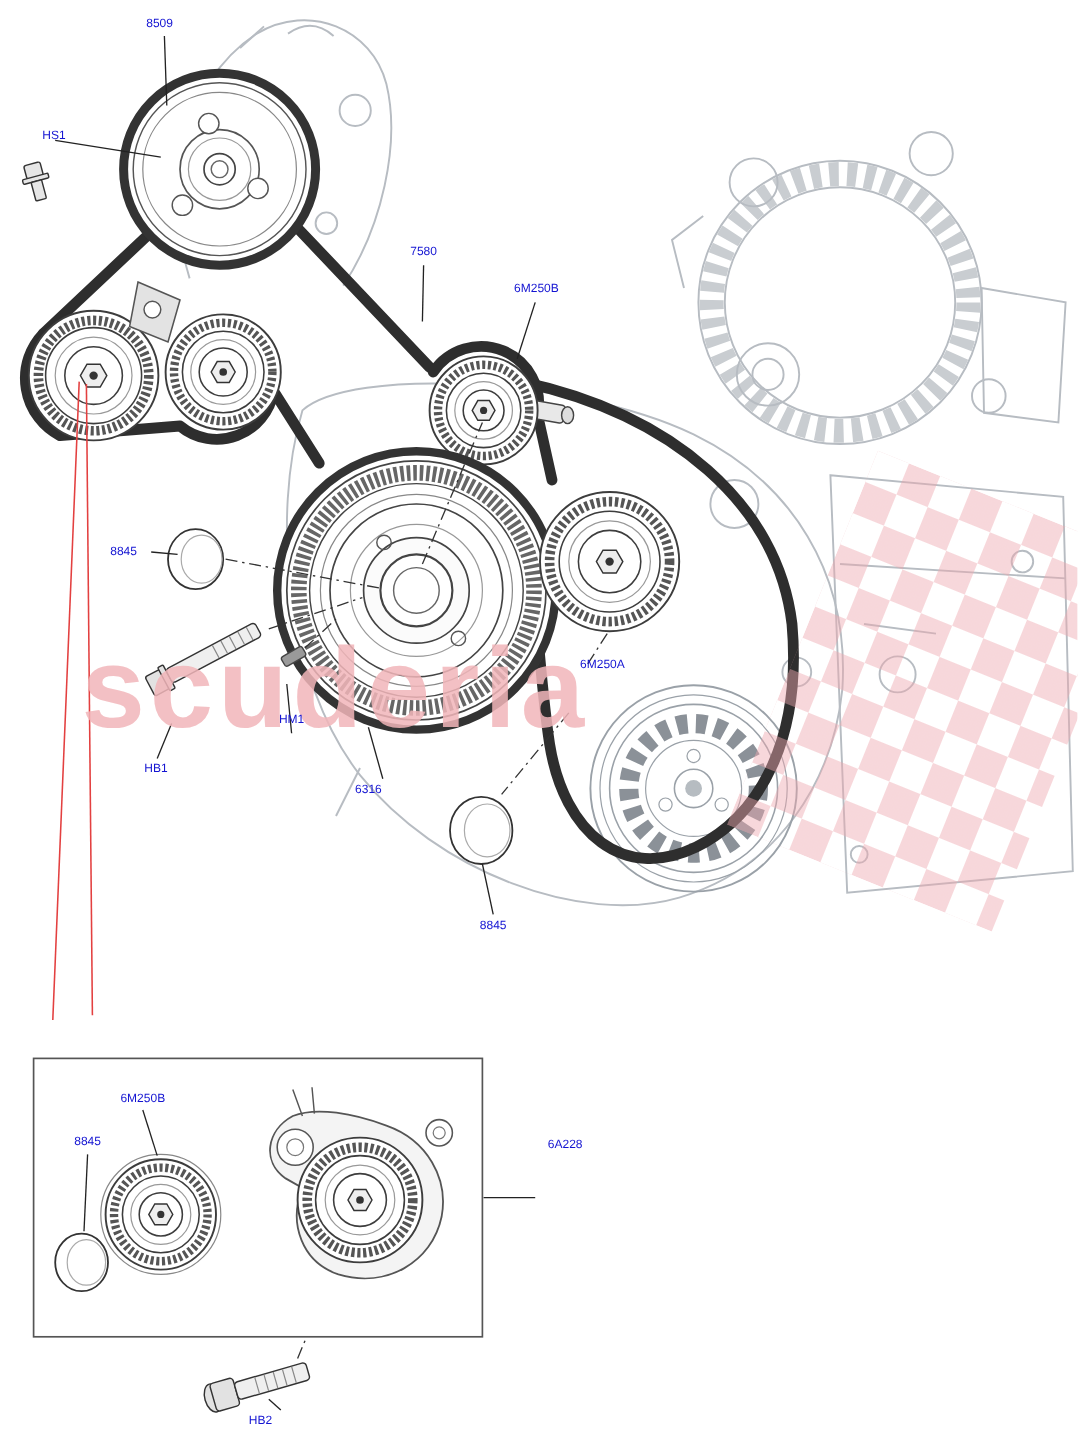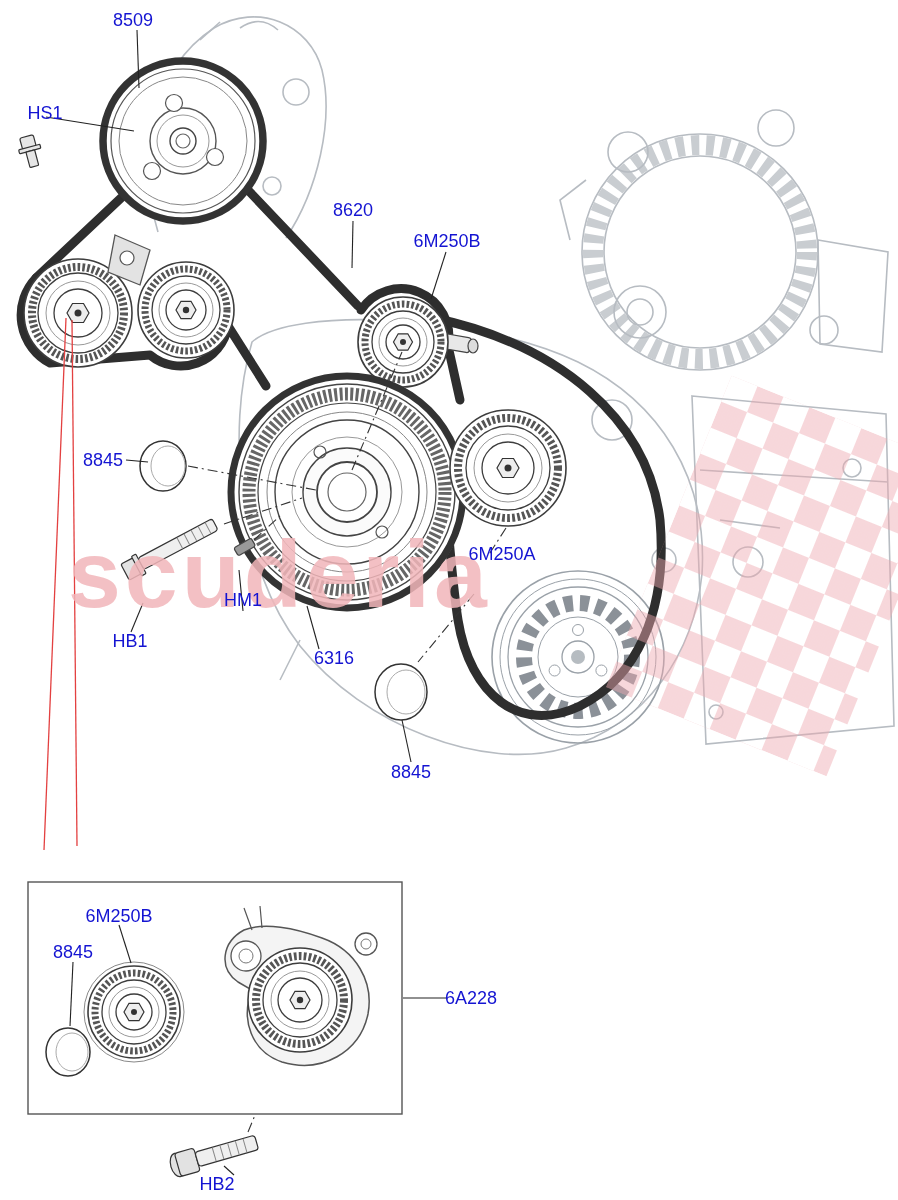--- a/index.html
+++ b/index.html
@@ -1,19 +1,19 @@
 <!DOCTYPE html>
 <html><head>
 <meta charset="utf-8">
 <style>
   html,body{margin:0;padding:0;background:#fff;}
   .stage{position:relative;width:898px;height:1200px;background:#fff;overflow:hidden;
          font-family:"Liberation Sans",sans-serif;}
   .stage svg{position:absolute;left:0;top:0;z-index:5;}
-  .lbl{position:absolute;transform:translate(-50%,-50%);color:#1414d2;font-size:18px;
+  .lbl{position:absolute;transform:translate(-50%,-50%);color:#1414d2;font-size:10px;
        white-space:nowrap;z-index:30;cursor:pointer;}
   .wm{position:absolute;pointer-events:none;z-index:20;}
   .wm1{left:68px;top:520px;font-size:95px;font-weight:700;letter-spacing:4px;
        color:#f2b6ba;opacity:.85;}
   .wm2{left:78px;top:646px;font-size:33px;font-weight:400;letter-spacing:22px;
        word-spacing:28px;color:#f4c2c5;opacity:.9;}
   .checker{position:absolute;left:660px;top:408px;width:238px;height:336px;z-index:18;
        pointer-events:none;opacity:.7;transform:rotate(22deg);
        background:conic-gradient(rgba(238,168,175,.65) 0 25%,transparent 0 50%,
                   rgba(238,168,175,.65) 0 75%,transparent 0);
@@ -259,26 +259,26 @@
     <path d="M 446,998 L 403,998"></path>
     <path d="M 234,1175 L 224,1166"></path>
   </g>
 </svg>
 
 <div class="checker"></div>
 <div class="wm wm1">scuderia</div>
 
 <div class="lbl" style="left:133px;top:20px">8509</div>
 <div class="lbl" style="left:45px;top:113px">HS1</div>
-<div class="lbl" style="left:353px;top:210px">8620</div>
+<div class="lbl" style="left:353px;top:210px">7580</div>
 <div class="lbl" style="left:447px;top:241px">6M250B</div>
 <div class="lbl" style="left:103px;top:460px">8845</div>
 <div class="lbl" style="left:130px;top:641px">HB1</div>
 <div class="lbl" style="left:243px;top:600px">HM1</div>
-<div class="lbl" style="left:334px;top:658px">6316</div>
+<div class="lbl" style="left:307px;top:658px">6316</div>
 <div class="lbl" style="left:502px;top:554px">6M250A</div>
 <div class="lbl" style="left:411px;top:772px">8845</div>
 <div class="lbl" style="left:119px;top:916px">6M250B</div>
 <div class="lbl" style="left:73px;top:952px">8845</div>
-<div class="lbl" style="left:471px;top:998px">6A228</div>
+<div class="lbl" style="left:471px;top:954px">6A228</div>
 <div class="lbl" style="left:217px;top:1184px">HB2</div>
 
 </div>
 
 </body></html>

